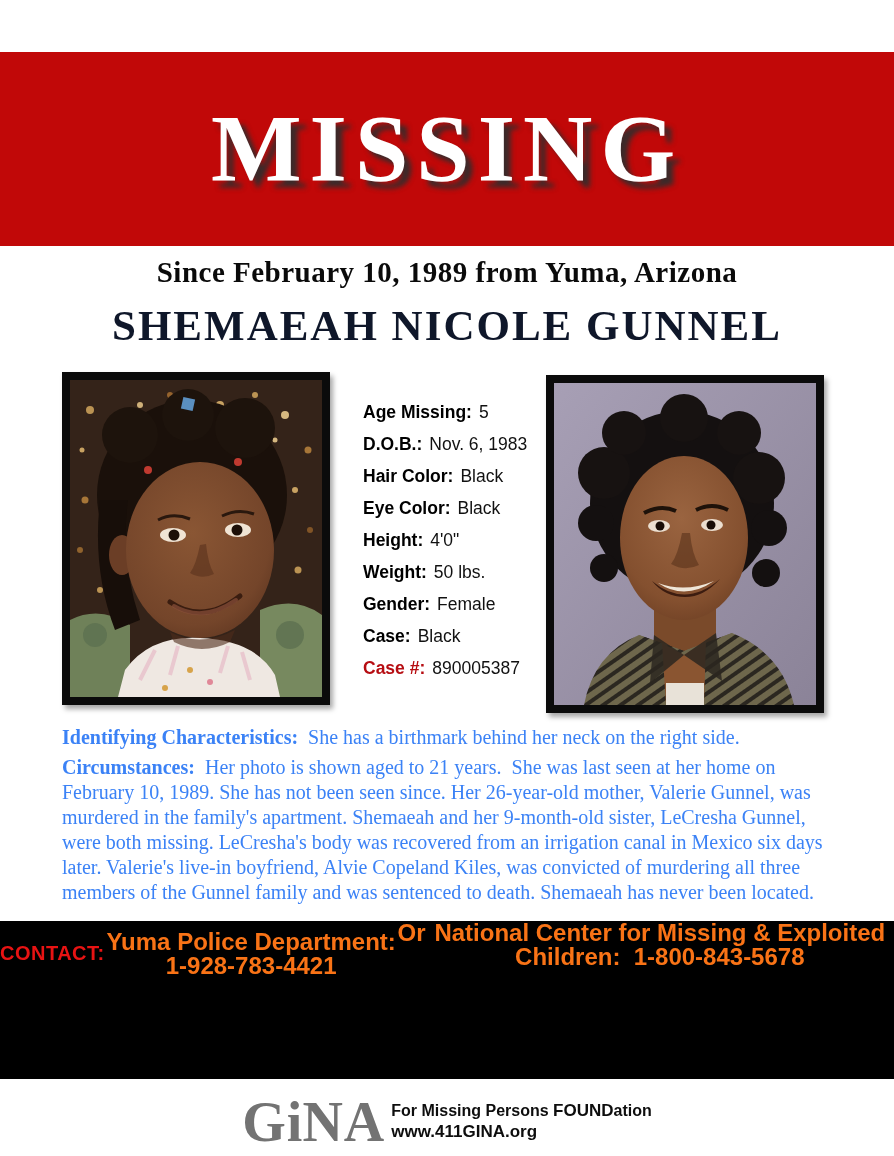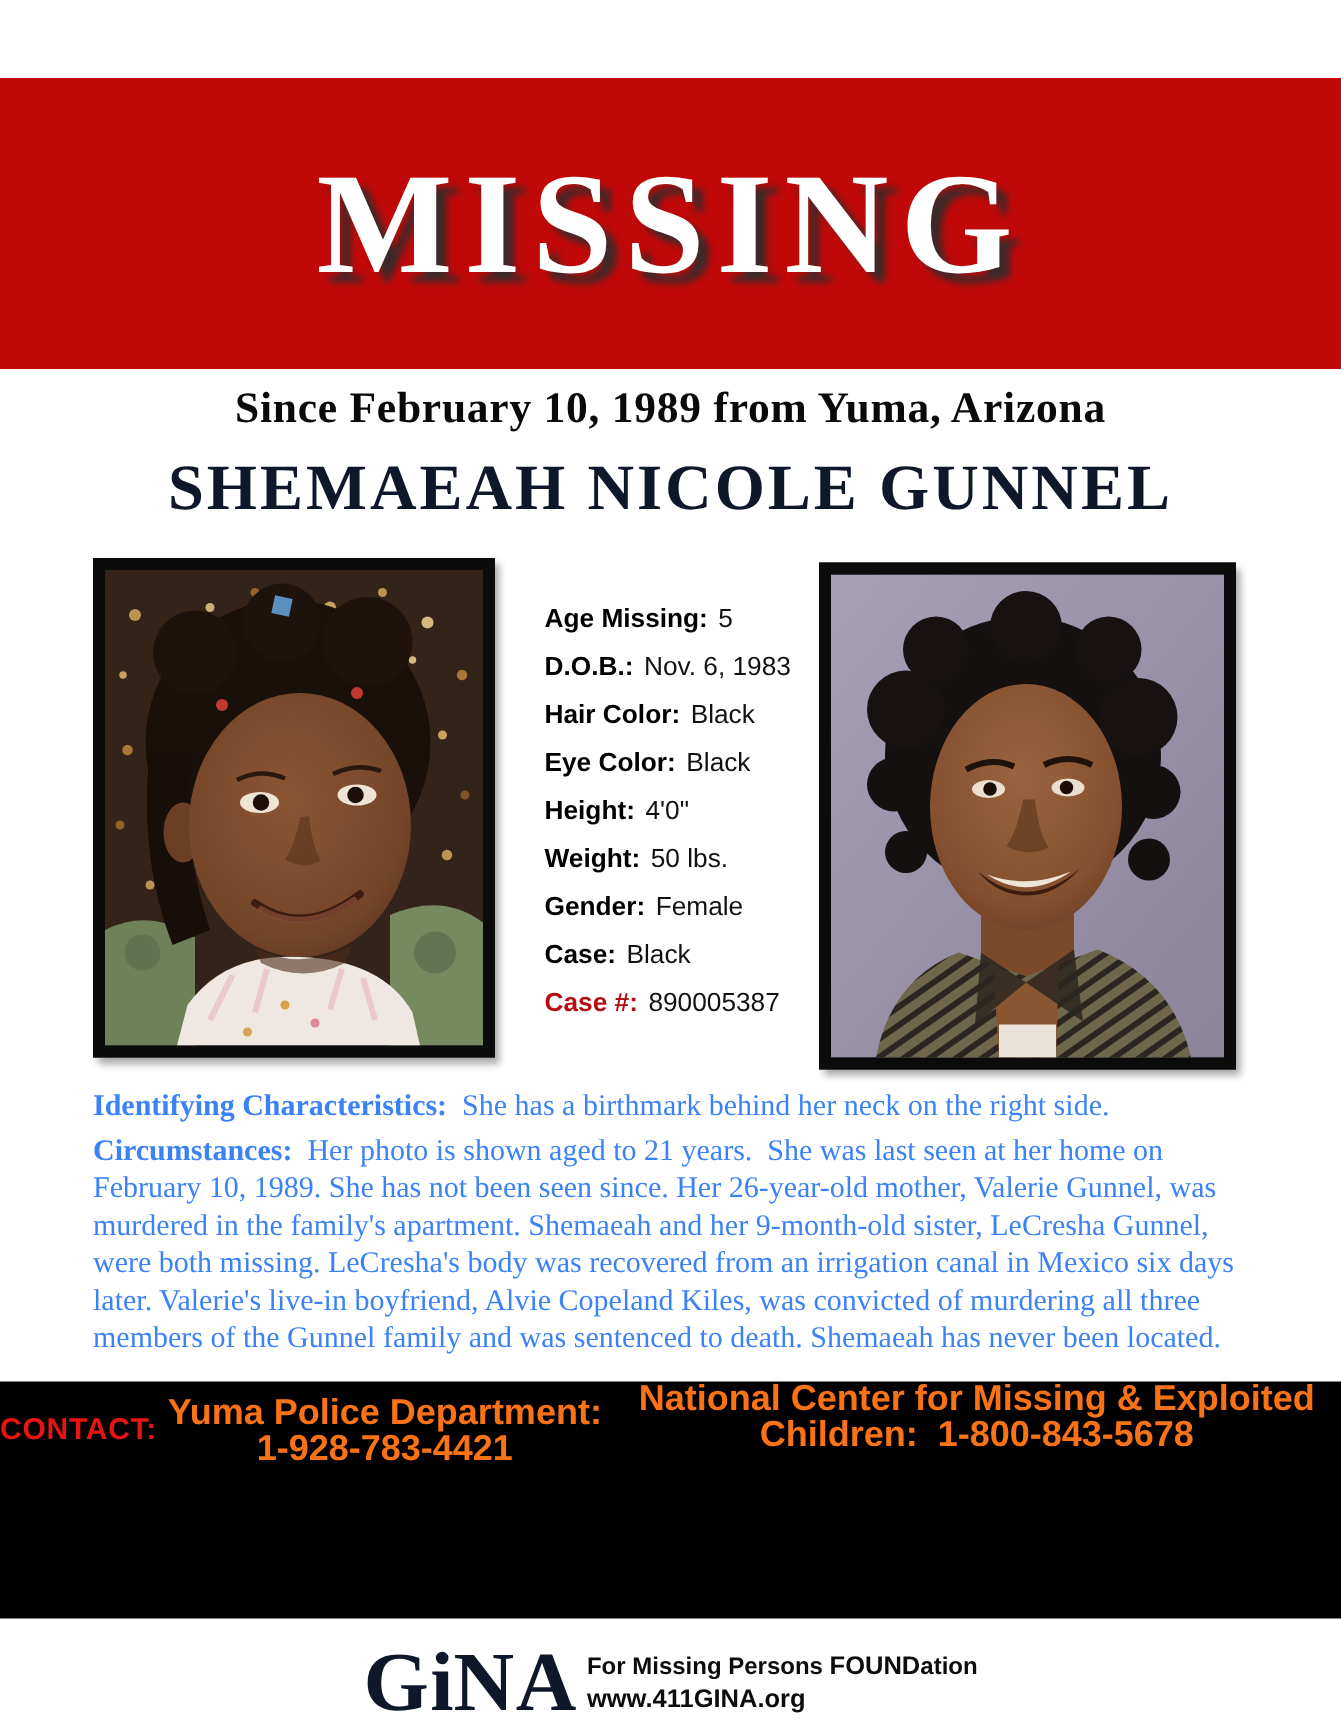--- a/index.html
+++ b/index.html
@@ -88,21 +88,21 @@
   .contact-line.l1{margin-top:9px;}
   .contact-line.l2{margin-top:0px;}
   .contact-line.l3{margin-top:0px;}
   
   .gina{
     margin-top:18px;
     display:flex;justify-content:center;align-items:flex-start;
   }
   .gina-word{
     font-family:"Liberation Serif", serif;font-weight:bold;
-    font-size:56px;line-height:50px;color:#0f172a;letter-spacing:1px;
+    font-size:56px;line-height:50px;color:#737373;letter-spacing:1px;
   }
   .gina-word .gi{letter-spacing:0;}
   .gina-tagline{
     margin-left:6px;margin-top:4px;
     font-family:"Liberation Sans", sans-serif;color:#0d0d0d;
   }
   .tag-line1{font-size:16px;font-weight:bold;line-height:19px;white-space:pre;}
   .tag-line1 .heavy{font-weight:bold;font-size:17px;}
   .tag-line2{font-size:17px;font-weight:bold;line-height:20px;margin-top:2px;}
 </style>
@@ -265,20 +265,21 @@
     </div>
   </div>
 
   <p class="para idchar"><span class="lead">Identifying Characteristics:</span><span>  She has a birthmark behind her neck on the right side.</span></p>
 
   <p class="para circ"><span class="lead">Circumstances:</span><span>  Her photo is shown aged to 21 years.  She was last seen at her home on February 10, 1989. She has not been seen since. Her 26-year-old mother, Valerie Gunnel, was murdered in the family's apartment. Shemaeah and her 9-month-old sister, LeCresha Gunnel, were both missing. LeCresha's body was recovered from an irrigation canal in Mexico six days later. Valerie's live-in boyfriend, Alvie Copeland Kiles, was convicted of murdering all three members of the Gunnel family and was sentenced to death. Shemaeah has never been located.</span></p>
 
   <div class="contact-bar">
     <div class="contact-heading">CONTACT:</div>
     <div class="contact-line l1">Yuma Police Department: 1-928-783-4421</div>
+    <div class="contact-line l2">Or</div>
     <div class="contact-line l3">National Center for Missing &amp; Exploited Children:  1-800-843-5678</div>
   </div>
 
   <div class="gina">
     <div class="gina-word"><span>G</span><span class="gi">i</span><span>NA</span></div>
     <div class="gina-tagline">
       <div class="tag-line1"><span>For Missing Persons </span><span class="heavy">FOUND</span><span>ation</span></div>
       <div class="tag-line2">www.411GINA.org</div>
     </div>
   </div>

